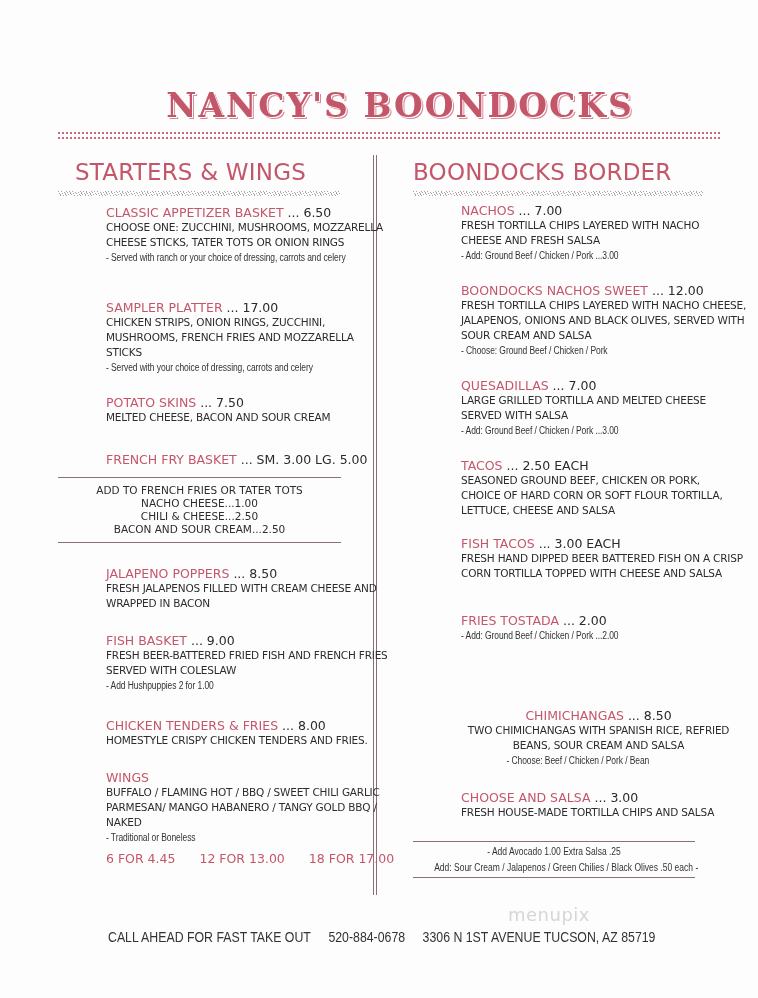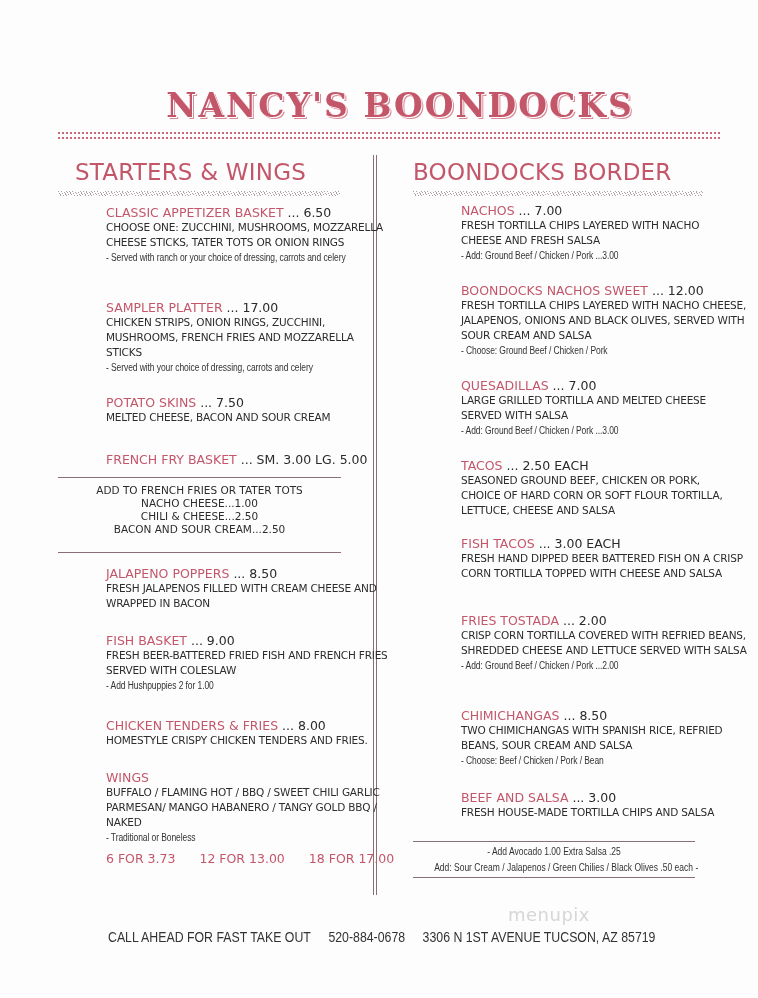--- a/index.html
+++ b/index.html
@@ -98,21 +98,21 @@
 
     <div class="item" style="top:240px; width:290px;">
       <div class="item-head"><span class="item-name">POTATO SKINS</span> <span>... 7.50</span></div>
       <div class="item-desc">MELTED CHEESE, BACON AND SOUR CREAM</div>
     </div>
 
     <div class="item" style="top:297px; width:290px;">
       <div class="item-head"><span class="item-name">FRENCH FRY BASKET</span> <span>... SM. 3.00 LG. 5.00</span></div>
     </div>
 
-    <div class="box" style="top:322px; width:283px; padding:6px 0 16px;">
+    <div class="box" style="top:322px; width:283px; padding:6px 0 6px;">
       <div class="box-line">ADD TO FRENCH FRIES OR TATER TOTS</div>
       <div class="box-line">NACHO CHEESE...1.00</div>
       <div class="box-line">CHILI &amp; CHEESE...2.50</div>
       <div class="box-line">BACON AND SOUR CREAM...2.50</div>
     </div>
 
     <div class="item" style="top:411px; width:285px;">
       <div class="item-head"><span class="item-name">JALAPENO POPPERS</span> <span>... 8.50</span></div>
       <div class="item-desc">FRESH JALAPENOS FILLED WITH CREAM CHEESE AND WRAPPED IN BACON</div>
     </div>
@@ -126,21 +126,21 @@
     <div class="item" style="top:563px; width:300px;">
       <div class="item-head"><span class="item-name">CHICKEN TENDERS &amp; FRIES</span> <span>... 8.00</span></div>
       <div class="item-desc">HOMESTYLE CRISPY CHICKEN TENDERS AND FRIES.</div>
     </div>
 
     <div class="item" style="top:615px; width:280px;">
       <div class="item-head"><span class="item-name">WINGS</span></div>
       <div class="item-desc">BUFFALO / FLAMING HOT / BBQ / SWEET CHILI GARLIC PARMESAN/ MANGO HABANERO / TANGY GOLD BBQ / NAKED</div>
       <div class="item-note">- Traditional or Boneless</div>
       <div class="wings-prices" style="margin-top:5px;">
-        <span>6 FOR 3.73</span><span>12 FOR 13.00</span><span>18 FOR 17.00</span>
+        <span>6 FOR 4.45</span><span>12 FOR 13.00</span><span>18 FOR 17.00</span>
       </div>
     </div>
   </div>
 
   <div class="col right">
     <div class="section-title">BOONDOCKS BORDER</div>
     <div class="hatch"></div>
 
     <div class="item" style="top:48px; width:280px;">
       <div class="item-head"><span class="item-name">NACHOS</span> <span>... 7.00</span></div>
@@ -165,32 +165,31 @@
       <div class="item-desc">SEASONED GROUND BEEF, CHICKEN OR PORK, CHOICE OF HARD CORN OR SOFT FLOUR TORTILLA, LETTUCE, CHEESE AND SALSA</div>
     </div>
 
     <div class="item" style="top:381px; width:285px;">
       <div class="item-head"><span class="item-name">FISH TACOS</span> <span>... 3.00 EACH</span></div>
       <div class="item-desc">FRESH HAND DIPPED BEER BATTERED FISH ON A CRISP CORN TORTILLA TOPPED WITH CHEESE AND SALSA</div>
     </div>
 
     <div class="item" style="top:458px; width:290px;">
       <div class="item-head"><span class="item-name">FRIES TOSTADA</span> <span>... 2.00</span></div>
-      <div class="item-desc">CRISP CORN TORTILLA COVERED WITH REFRIED BEANS, SHREDDED CHEESE AND LETTUCE SERVED WITH SALSA</div>
       <div class="item-note">- Add: Ground Beef / Chicken / Pork ...2.00</div>
     </div>
 
-    <div class="item" style="top:553px; width:275px;">
+    <div class="item" style="top:553px; width:275px;text-align:center;">
       <div class="item-head"><span class="item-name">CHIMICHANGAS</span> <span>... 8.50</span></div>
       <div class="item-desc">TWO CHIMICHANGAS WITH SPANISH RICE, REFRIED BEANS, SOUR CREAM AND SALSA</div>
       <div class="item-note">- Choose: Beef / Chicken / Pork / Bean</div>
     </div>
 
     <div class="item" style="top:635px; width:300px;">
-      <div class="item-head"><span class="item-name">BEEF AND SALSA</span> <span>... 3.00</span></div>
+      <div class="item-head"><span class="item-name">CHOOSE AND SALSA</span> <span>... 3.00</span></div>
       <div class="item-desc">FRESH HOUSE-MADE TORTILLA CHIPS AND SALSA</div>
     </div>
 
     <div class="box" style="top:686px; width:282px; padding:2px 0 1px;">
       <div class="box-note">- Add Avocado 1.00  Extra Salsa .25</div>
       <div class="box-note" style="transform-origin:center;">Add: Sour Cream / Jalapenos / Green Chilies / Black Olives .50 each -</div>
     </div>
   </div>
 
   <div class="watermark">menupix</div>

